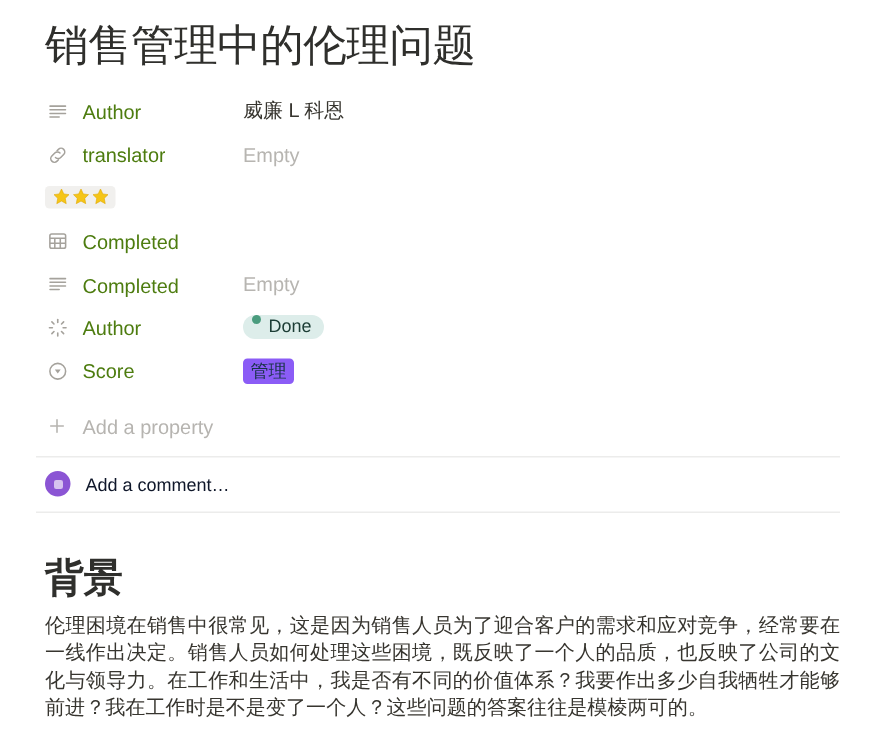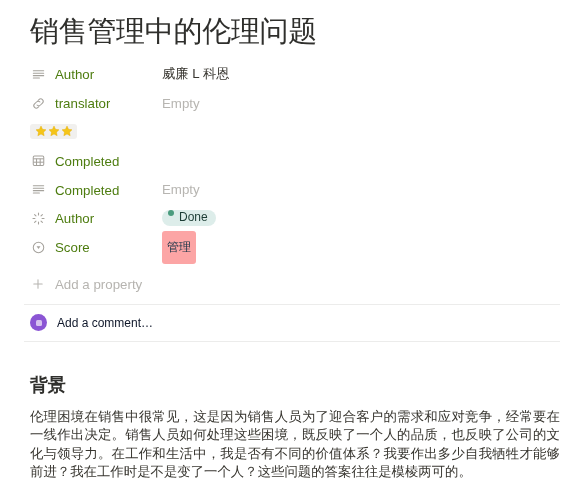--- a/index.html
+++ b/index.html
@@ -106,24 +106,24 @@
     height: 6px;
     border-radius: 50%;
     background: #4a9c7e;
     margin-right: 5px;
     flex: 0 0 6px;
   }
 
   .type-badge {
     display: inline-flex;
     align-items: center;
-    background: #fca5a5;
+    background: #8b5cf6;
     color: #183347;
     border-radius: 3px;
-    height: 33px;
+    height: 17px;
     padding: 0 5px;
     font-size: 12px;
   }
 
   .add-prop {
     display: flex;
     align-items: flex-end;
     height: 28px;
     color: #b6b4b0;
     font-size: 13.3px;
@@ -174,21 +174,21 @@
     color: #0f172a;
     font-size: 12px;
   }
 
   
   .body-section {
     padding-left: 8px;
     margin-top: 28px;
   }
   .section-heading {
-    font-size: 18px;
+    font-size: 26px;
     font-weight: bold;
     color: #2f2f2c;
     margin: 0 0 8px 0;
     line-height: 30px;
     letter-spacing: -0.2px;
   }
   .body-text {
     font-size: 13.4px;
     line-height: 18.6px;
     color: #37352f;

